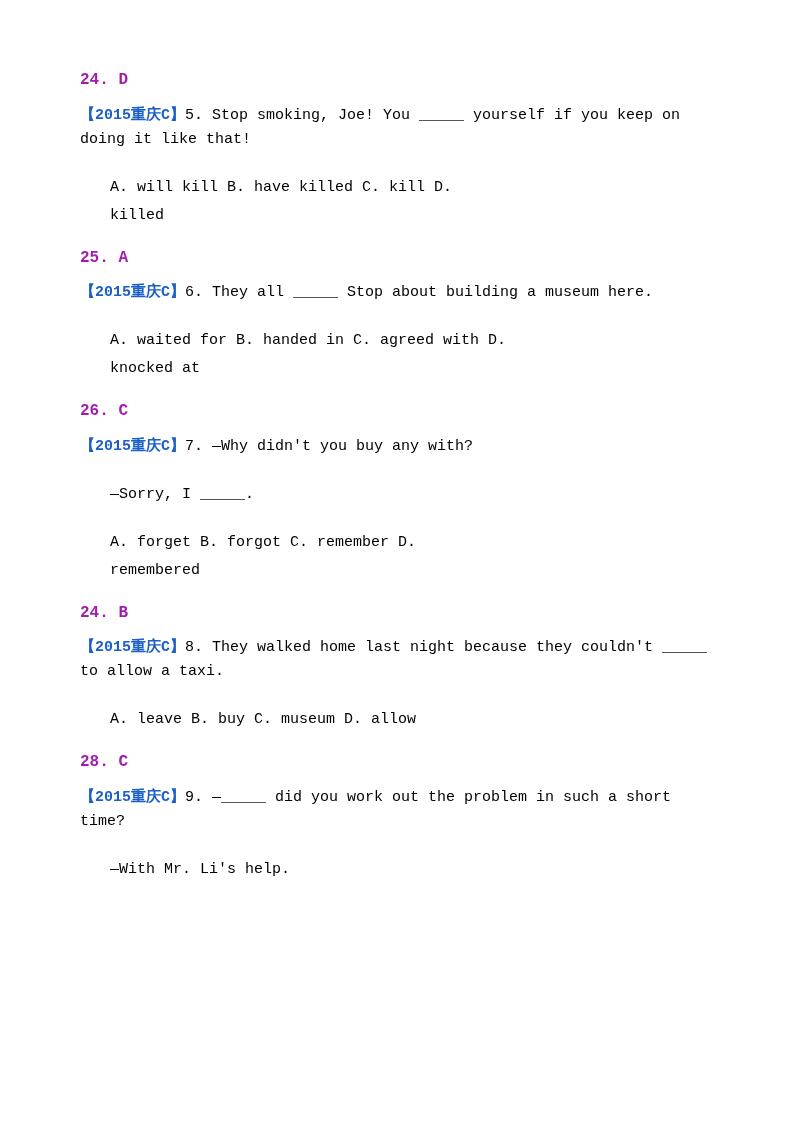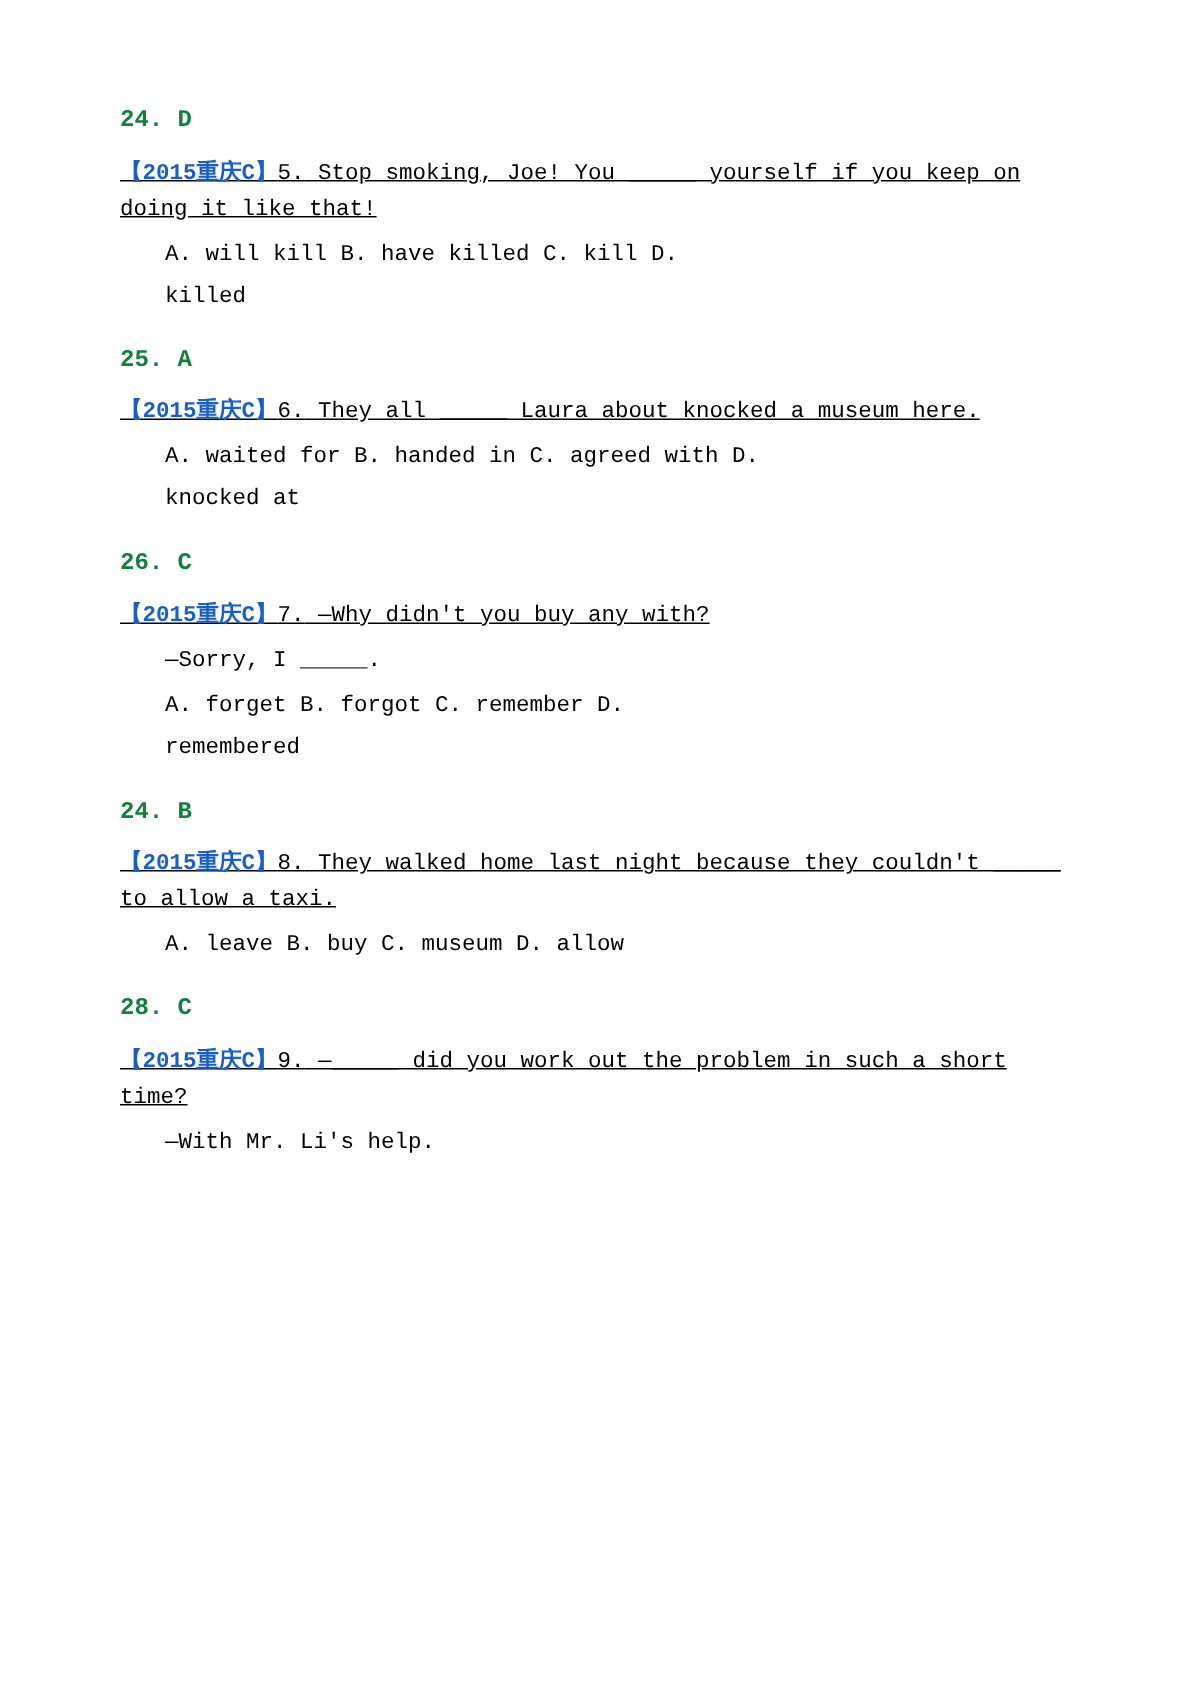--- a/index.html
+++ b/index.html
@@ -13,44 +13,43 @@
       font-family: 'Courier New', Courier, monospace;
       font-size: 15px;
       color: #000000;
       width: 794px;
       min-height: 1123px;
       padding: 50px 80px 50px 80px;
       line-height: 1.6;
     }
 
     .answer-label {
-      color: #15803d;
+      color: #a21caf;
       font-size: 16px;
       font-weight: bold;
       margin-bottom: 10px;
       margin-top: 18px;
     }
 
     .question-block {
       margin-bottom: 6px;
-      text-decoration: underline;
     }
 
     .question-source {
       color: #1a5fc8;
       font-weight: bold;
     }
 
     .question-text {
       color: #000000;
       display: inline;
     }
 
     .options-line {
-      margin-top: 6px;
+      margin-top: 24px;
       margin-bottom: 4px;
       padding-left: 30px;
     }
 
     .options-line2 {
       padding-left: 30px;
       margin-bottom: 4px;
     }
   </style>
 </head>
@@ -61,21 +60,21 @@
   <div class="question-block">
     <span class="question-source">【2015重庆C】</span><span class="question-text">5.</span><span class="question-text"> Stop smoking, Joe! You _____ yourself if you keep on doing it like that!</span>
   </div>
   <div class="options-line">A. will kill    B. have killed          C. kill          D.</div>
   <div class="options-line2">killed</div>
 </div>
 
 <div>
   <div class="answer-label">25. A</div>
   <div class="question-block">
-    <span class="question-source">【2015重庆C】</span><span class="question-text">6.</span><span class="question-text"> They all _____ Laura about knocked a museum here.</span>
+    <span class="question-source">【2015重庆C】</span><span class="question-text">6.</span><span class="question-text"> They all _____ Stop about building a museum here.</span>
   </div>
   <div class="options-line">A. waited for    B. handed in          C. agreed with    D.</div>
   <div class="options-line2">knocked at</div>
 </div>
 
 <div>
   <div class="answer-label">26. C</div>
   <div class="question-block">
     <span class="question-source">【2015重庆C】</span><span class="question-text">7.</span><span class="question-text"> —Why didn't you buy any with?</span>
   </div>

